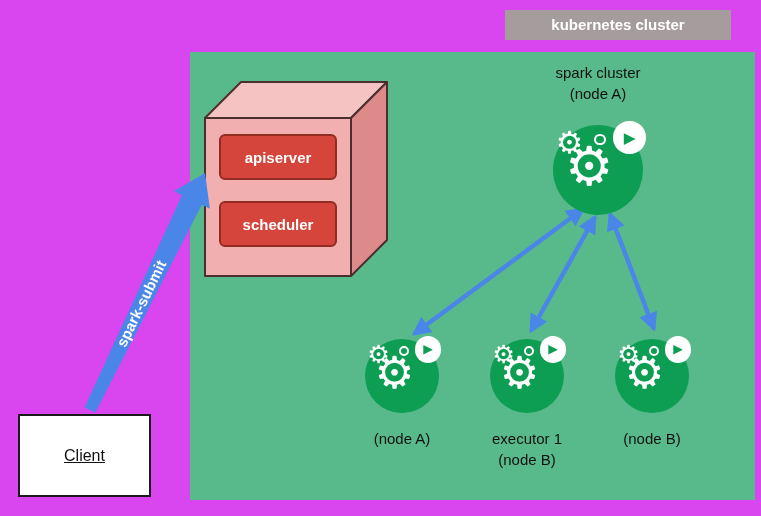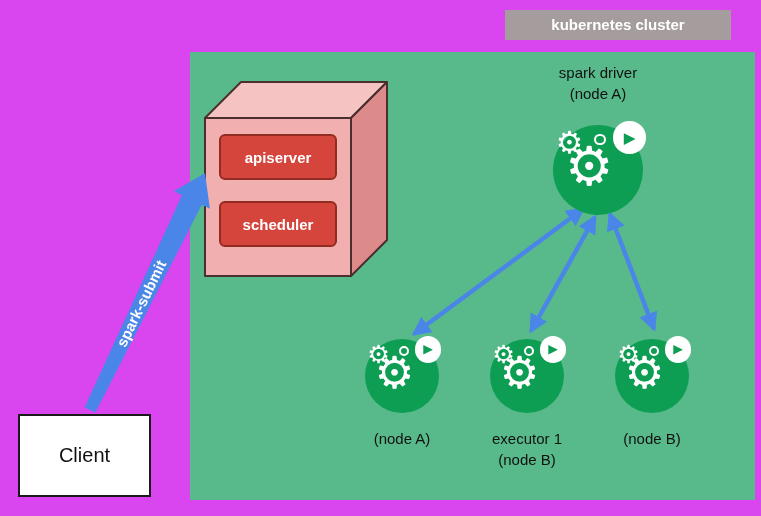--- a/index.html
+++ b/index.html
@@ -52,21 +52,21 @@
   .play-badge {
     position:absolute; right:-0.03em; top:-0.04em; width:.36em; height:.36em;
     background:#ffffff; border-radius:50%;
     display:flex; align-items:center; justify-content:center;
   }
   .play-badge span { color:var(--icon-green,#0d9e53); font-size:.17em; line-height:1; padding-left:.03em; }
   .client-box {
     position:absolute; left:18px; top:414px; width:133px; height:83px;
     background:#ffffff; border:2px solid #1a1a1a; box-sizing:border-box;
     display:flex; align-items:center; justify-content:center;
-    font-size:20px; color:#111111;
+    font-size:16px; color:#111111;text-decoration:underline;
   }
   .spark-submit-text {
     position:absolute; left:76px; top:295px; width:130px; text-align:center;
     color:#ffffff; font-weight:bold; font-size:15px;
     transform:rotate(-64deg);
   }
 </style>
 </head>
 <body>
 
@@ -97,21 +97,21 @@
   </svg>
 
   <div class="red-box scheduler">
     <span>scheduler</span>
   </div>
   <div class="red-box apiserver">
     <span>apiserver</span>
   </div>
 
   <div class="node-label driver-label">
-    <div>spark driver</div>
+    <div>spark cluster</div>
     <div>(node A)</div>
   </div>
 
   <div class="spark-icon driver-icon">
     <div class="blob"></div>
     <span class="gear small">⚙</span>
     <span class="gear-dot"></span>
     <span class="gear large">⚙</span>
     <div class="play-badge">
       <span>▶</span>

